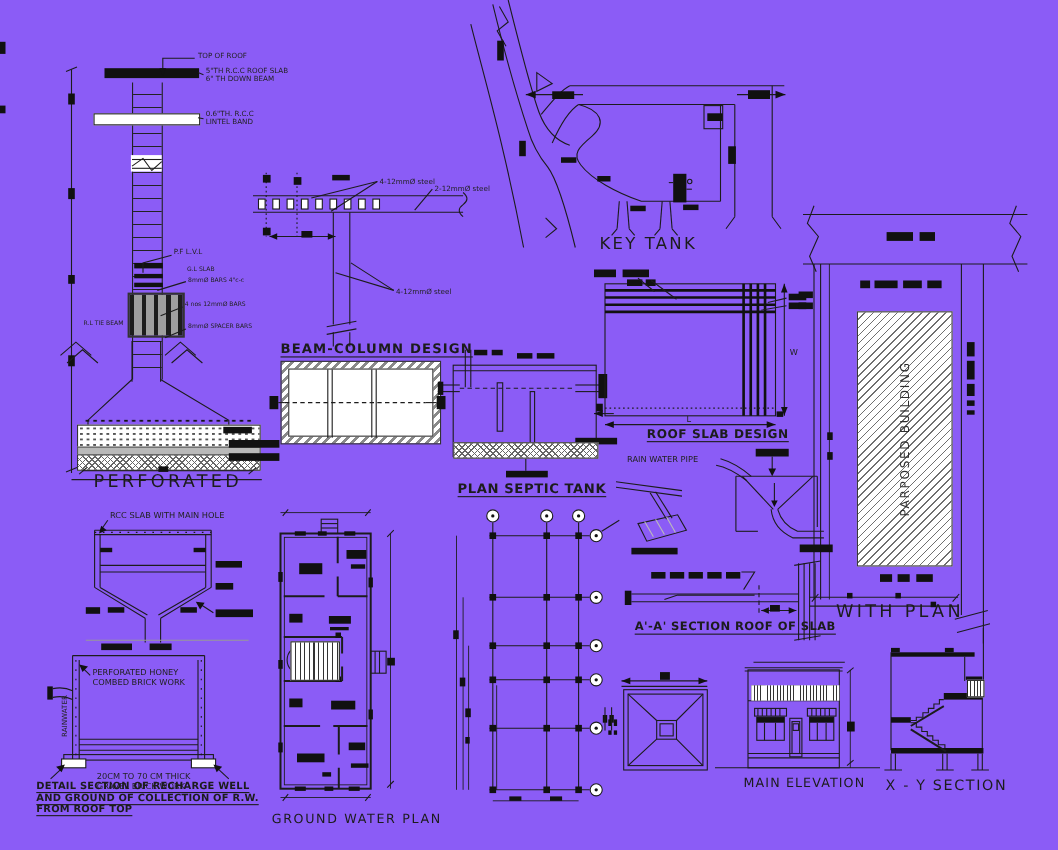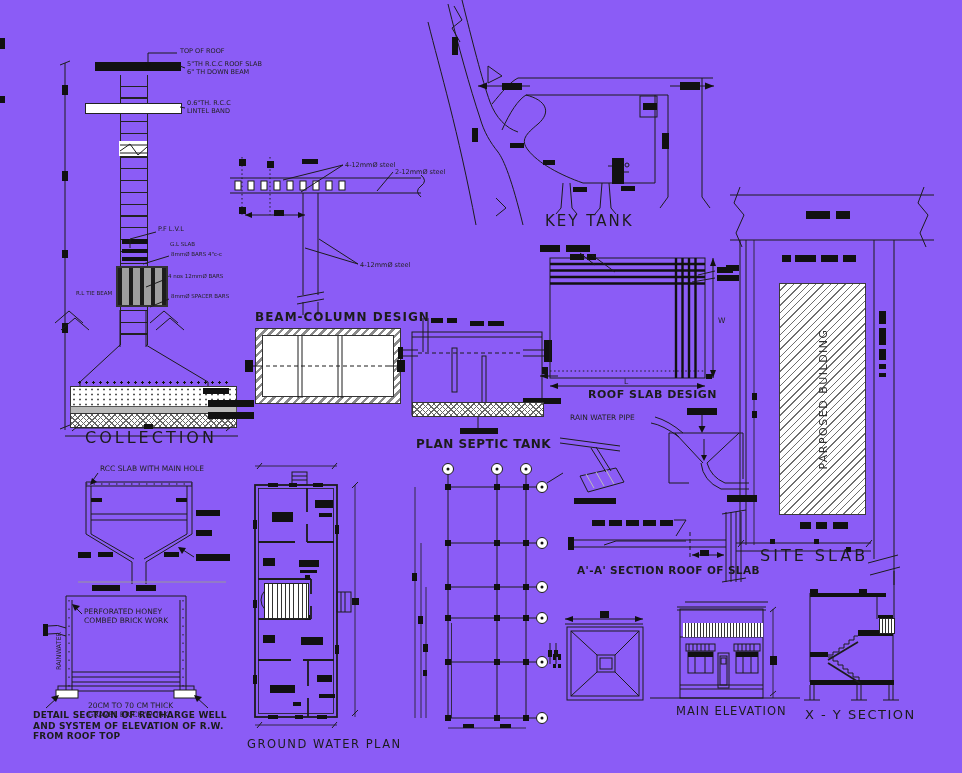--- a/index.html
+++ b/index.html
@@ -12,21 +12,21 @@
   .ln2{stroke:#1c1c1c;stroke-width:1.8;fill:none}
   .ln3{stroke:#111;stroke-width:2.4;fill:none}
   .dash{stroke-dasharray:4 3}
   .dot{stroke-dasharray:1.5 2.6}
   .blk{fill:#111;stroke:none}
   .wht{fill:#fff;stroke:#1c1c1c;stroke-width:1}
   .t{font-family:"DejaVu Sans",sans-serif;fill:#222}
   .s5{font-size:5.5px}.s6{font-size:6.5px}.s7{font-size:7.5px}
   .b{position:absolute;background:#111}
   .title{position:absolute;color:#1c1c1c;white-space:nowrap}
-  .u{text-underline-offset:3px}
+  .u{text-decoration:underline;text-underline-offset:3px}
   .bold{font-weight:bold}
   .ladder{position:absolute;border-left:1.4px solid #222;border-right:1.4px solid #222;
     background:repeating-linear-gradient(180deg,transparent 0 10.6px,#222 10.6px 11.8px)}
   .stipple{position:absolute;border:1px solid #333;background-color:#fff;
     background-image:radial-gradient(#555 1px,transparent 1.4px);background-size:6px 5px}
   .crossh{position:absolute;border:1px solid #333;background-color:#fff;
     background-image:repeating-linear-gradient(45deg,transparent 0 3px,#666 3px 4px),
                      repeating-linear-gradient(135deg,transparent 0 3px,#666 3px 4px)}
   .grayband{position:absolute;background:#b9b9b9;border:1px solid #555}
   .reinf{position:absolute;border:2px solid #333;
@@ -119,21 +119,21 @@
     <text class="t s6" x="157" y="39">6" TH DOWN BEAM</text>
     <text class="t s6" x="157" y="70">0.6"TH. R.C.C</text>
     <text class="t s6" x="157" y="78">LINTEL BAND</text>
     <text class="t s6" x="128" y="196">P.F L.V.L</text>
     <text class="t s5" x="140" y="211">G.L SLAB</text>
     <text class="t s5" x="141" y="221">8mmØ BARS 4"c-c</text>
     <text class="t s5" x="138" y="243">4 nos 12mmØ BARS</text>
     <text class="t s5" x="141" y="263">8mmØ SPACER BARS</text>
     <text class="t s5" x="46" y="260">R.L TIE BEAM</text>
   </svg>
-  <div class="title" style="left:85px;top:428px;font-size:16px;letter-spacing:3px">COLLECTION</div>
+  <div class="title" style="left:85px;top:428px;font-size:16px;letter-spacing:3px">PERFORATED</div>
 
   <svg style="left:225px;top:145px" width="215" height="185" viewBox="0 0 215 185">
     <g>
       <line class="ln" x1="5" y1="33" x2="196" y2="33"></line>
       <line class="ln" x1="5" y1="48" x2="196" y2="48"></line>
       <path class="ln" d="M196,30 q7,6 0,11 q-7,5 0,11"></path>
       <rect class="wht" x="10" y="36" width="6" height="9"></rect>
         <rect class="wht" x="23" y="36" width="6" height="9"></rect>
       <rect class="wht" x="36" y="36" width="6" height="9"></rect>
         <rect class="wht" x="49" y="36" width="6" height="9"></rect>
@@ -365,21 +365,21 @@
       <rect class="blk" x="153" y="128" width="7" height="13"></rect>
       <rect class="blk" x="153" y="145" width="7" height="17"></rect>
       <rect class="blk" x="153" y="166" width="7" height="11"></rect>
       <rect class="blk" x="153" y="181" width="7" height="5"></rect>
       <rect class="blk" x="153" y="190" width="7" height="4"></rect>
     </g>
   </svg>
   <div class="hatch45" style="left:779px;top:283px;width:85px;height:230px">
     <div class="vtext">PARPOSED BUILDING</div>
   </div>
-  <div class="title" style="left:760px;top:546px;font-size:16px;letter-spacing:3px">SITE SLAB</div>
+  <div class="title" style="left:760px;top:546px;font-size:16px;letter-spacing:3px">WITH PLAN</div>
 
   <svg style="left:558px;top:406px" width="110" height="105" viewBox="0 0 110 105">
     <g>
       <line class="ln" x1="2" y1="32" x2="62" y2="40"></line>
       <line class="ln" x1="2" y1="37" x2="62" y2="45"></line>
       <line class="ln" x1="33" y1="42" x2="48" y2="66"></line>
       <line class="ln" x1="38" y1="41" x2="53" y2="65"></line>
     </g>
     <g>
       <polygon class="ln" points="22,70 58,62 66,76 30,86" fill="#444"></polygon>
@@ -505,21 +505,21 @@
         <path class="blk" d="M166,109 l8,2 l-5,5 Z"></path>
     </g>
     <text class="t s7" x="56" y="28">PERFORATED HONEY</text>
     <text class="t s7" x="56" y="37">COMBED BRICK WORK</text>
     <text class="t s6" transform="rotate(-90 33 84)" x="33" y="84">RAINWATER</text>
     <text class="t s7" x="60" y="122">20CM TO 70 CM THICK</text>
     <text class="t s7" x="60" y="131">GRAVEL BRICK WORK</text>
   </svg>
   <div class="title bold" style="left:33px;top:710px;font-size:9px;line-height:10.5px;letter-spacing:0.2px">
     <div class="u">DETAIL SECTION OF RECHARGE WELL</div>
-    <div class="u">AND SYSTEM OF ELEVATION OF R.W.</div>
+    <div class="u">AND GROUND OF COLLECTION OF R.W.</div>
     <div class="u">FROM ROOF TOP</div>
   </div>
 
   <svg style="left:233px;top:450px" width="155" height="310" viewBox="0 0 155 310">
     <g>
       <rect class="ln2" x="22" y="35" width="82" height="232"></rect>
       <rect class="ln thin" x="25.5" y="38.5" width="75" height="225"></rect>
       <rect class="ln" x="59" y="22" width="15" height="13"></rect>
       <line class="ln" x1="59" y1="26" x2="74" y2="26"></line>
         <line class="ln" x1="59" y1="30" x2="74" y2="30"></line>

